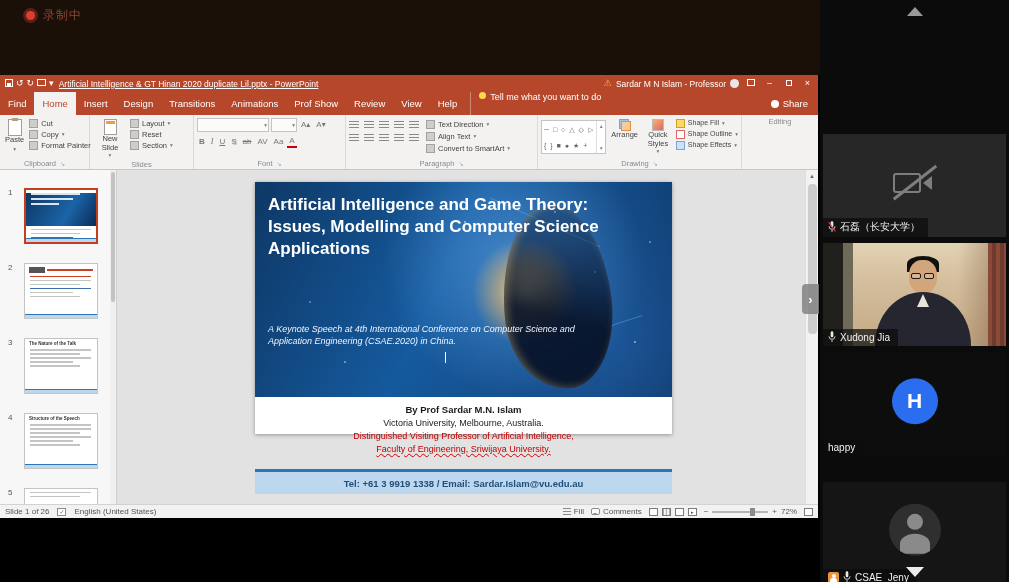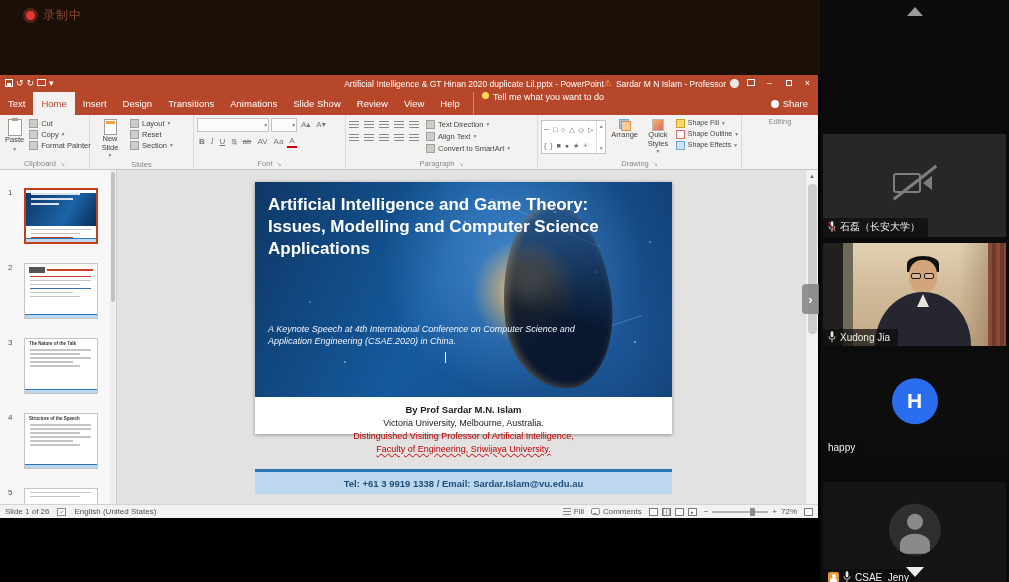--- a/index.html
+++ b/index.html
@@ -14,21 +14,21 @@
   .rec-label{font-size:12px;color:#8d4536;letter-spacing:1px;}
 
   
   .ppt{position:absolute;left:0;top:75px;width:818px;height:443px;background:#f3f2f1;}
   .titlebar{height:17px;background:#B7472A;display:flex;align-items:center;color:#fff;}
   .qat{display:flex;align-items:center;gap:3px;padding:0 5px;}
   .qat-btn{font-size:9px;line-height:1;color:#fff;text-align:center;cursor:default;}
   .ic-save{display:inline-block;width:8px;height:8px;border:1px solid #fff;position:relative;}
   .ic-save:after{content:"";position:absolute;left:1px;bottom:0;width:4px;height:3px;background:#fff;}
   .ic-present{display:inline-block;width:9px;height:7px;border:1px solid #fff;}
-  .tb-title{flex:1;text-align:right;font-size:8.5px;white-space:nowrap;overflow:hidden;}
+  .tb-title{flex:1;text-align:left;font-size:8.5px;white-space:nowrap;overflow:hidden;text-decoration:underline;}
   .tb-right{display:flex;align-items:center;gap:4px;padding-right:3px;}
   .warn{color:#f5c14e;font-size:9px;line-height:1;}
   .tb-user{font-size:8.5px;white-space:nowrap;}
   .tb-avatar{width:9px;height:9px;border-radius:50%;background:#e8e8e8;display:inline-block;}
   .winbtn{width:15px;text-align:center;font-size:9px;line-height:17px;height:17px;}
   .restore-ic{display:inline-block;width:6px;height:6px;border:1px solid #fff;}
   .rdo-ic{display:inline-block;width:8px;height:7px;border:1px solid #fff;}
 
   .tabrow{height:23px;background:#B7472A;display:flex;align-items:stretch;color:#fff;font-size:9.5px;}
   .tab{display:flex;align-items:center;padding:0 8px;white-space:nowrap;}
@@ -217,27 +217,27 @@
         <span class="tb-user">Sardar M N Islam - Professor</span>
         <span class="tb-avatar"></span>
         <span class="winbtn"><span class="rdo-ic"></span></span>
         <span class="winbtn">–</span>
         <span class="winbtn"><span class="restore-ic"></span></span>
         <span class="winbtn">×</span>
       </div>
     </div>
 
     <div class="tabrow">
-      <div class="tab">Text</div>
+      <div class="tab">Find</div>
       <div class="tab selected">Home</div>
       <div class="tab">Insert</div>
       <div class="tab">Design</div>
       <div class="tab">Transitions</div>
       <div class="tab">Animations</div>
-      <div class="tab">Slide Show</div>
+      <div class="tab">Prof Show</div>
       <div class="tab">Review</div>
       <div class="tab">View</div>
       <div class="tab">Help</div>
       <div class="tellme">
         <span class="bulb"></span>
         <span>Tell me what you want to do</span>
       </div>
       <div class="sharebtn">
         <span class="share-ic"></span>
         <span>Share</span>

